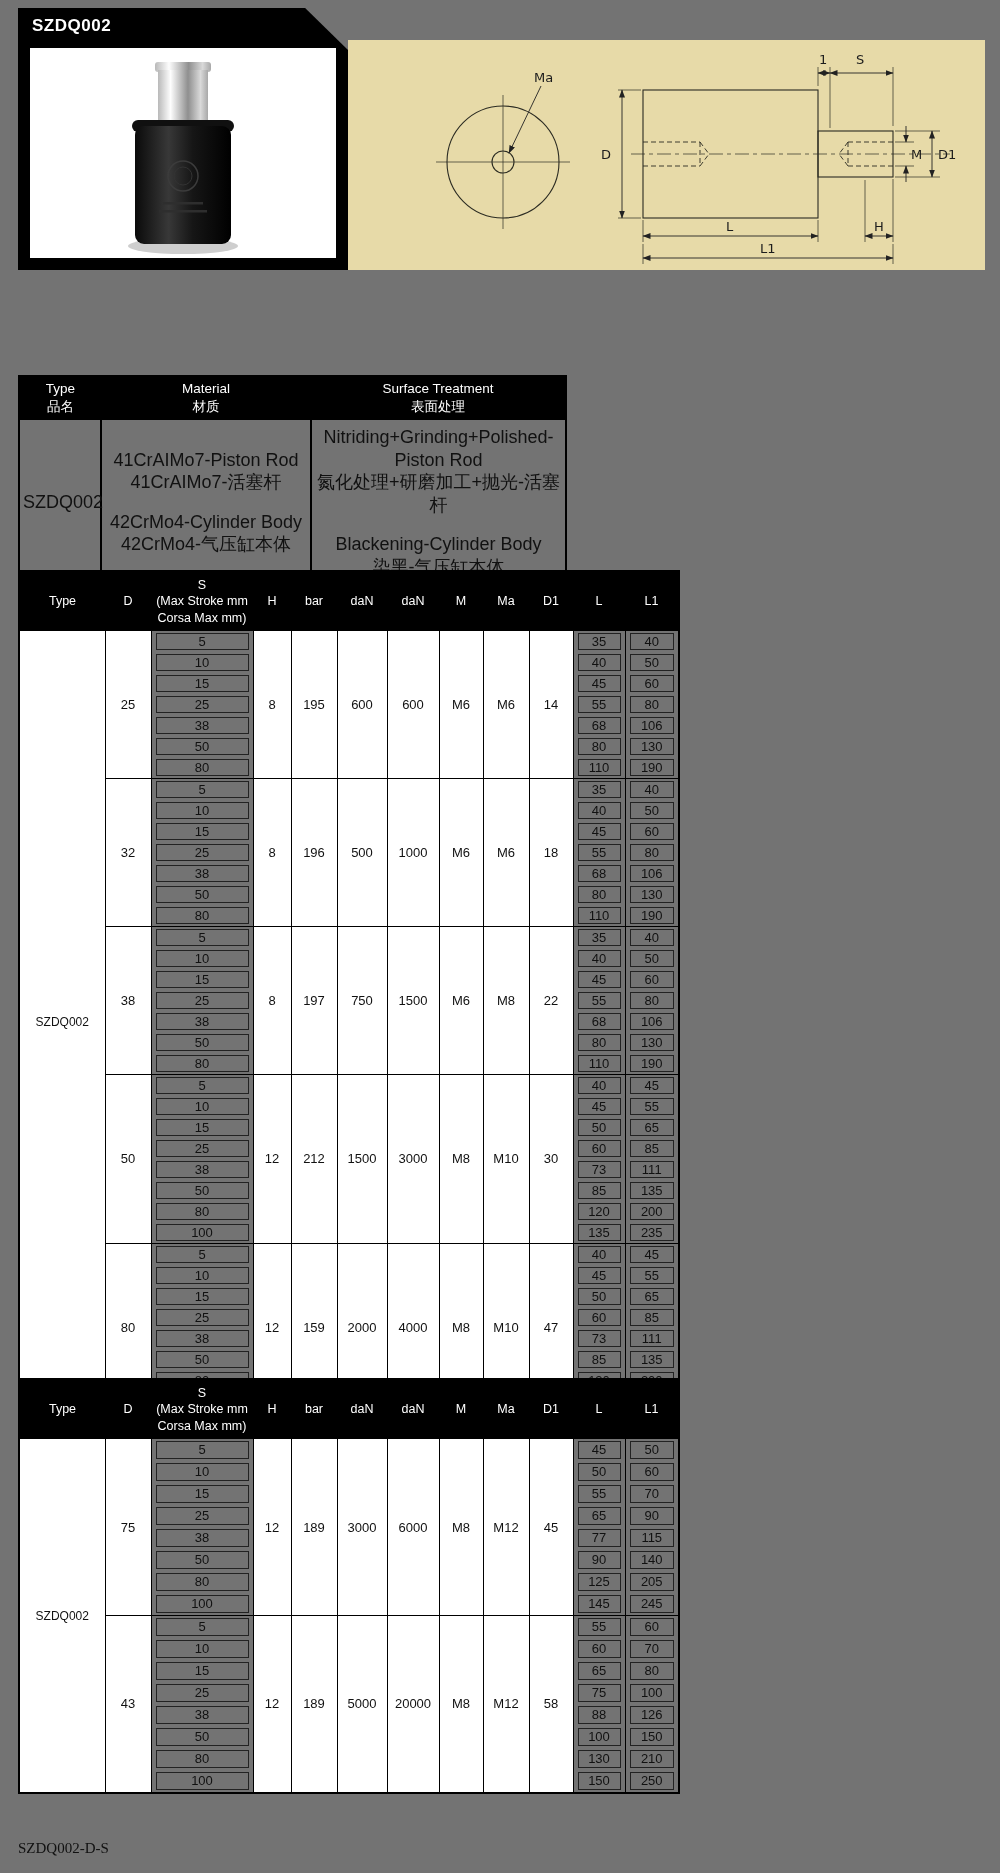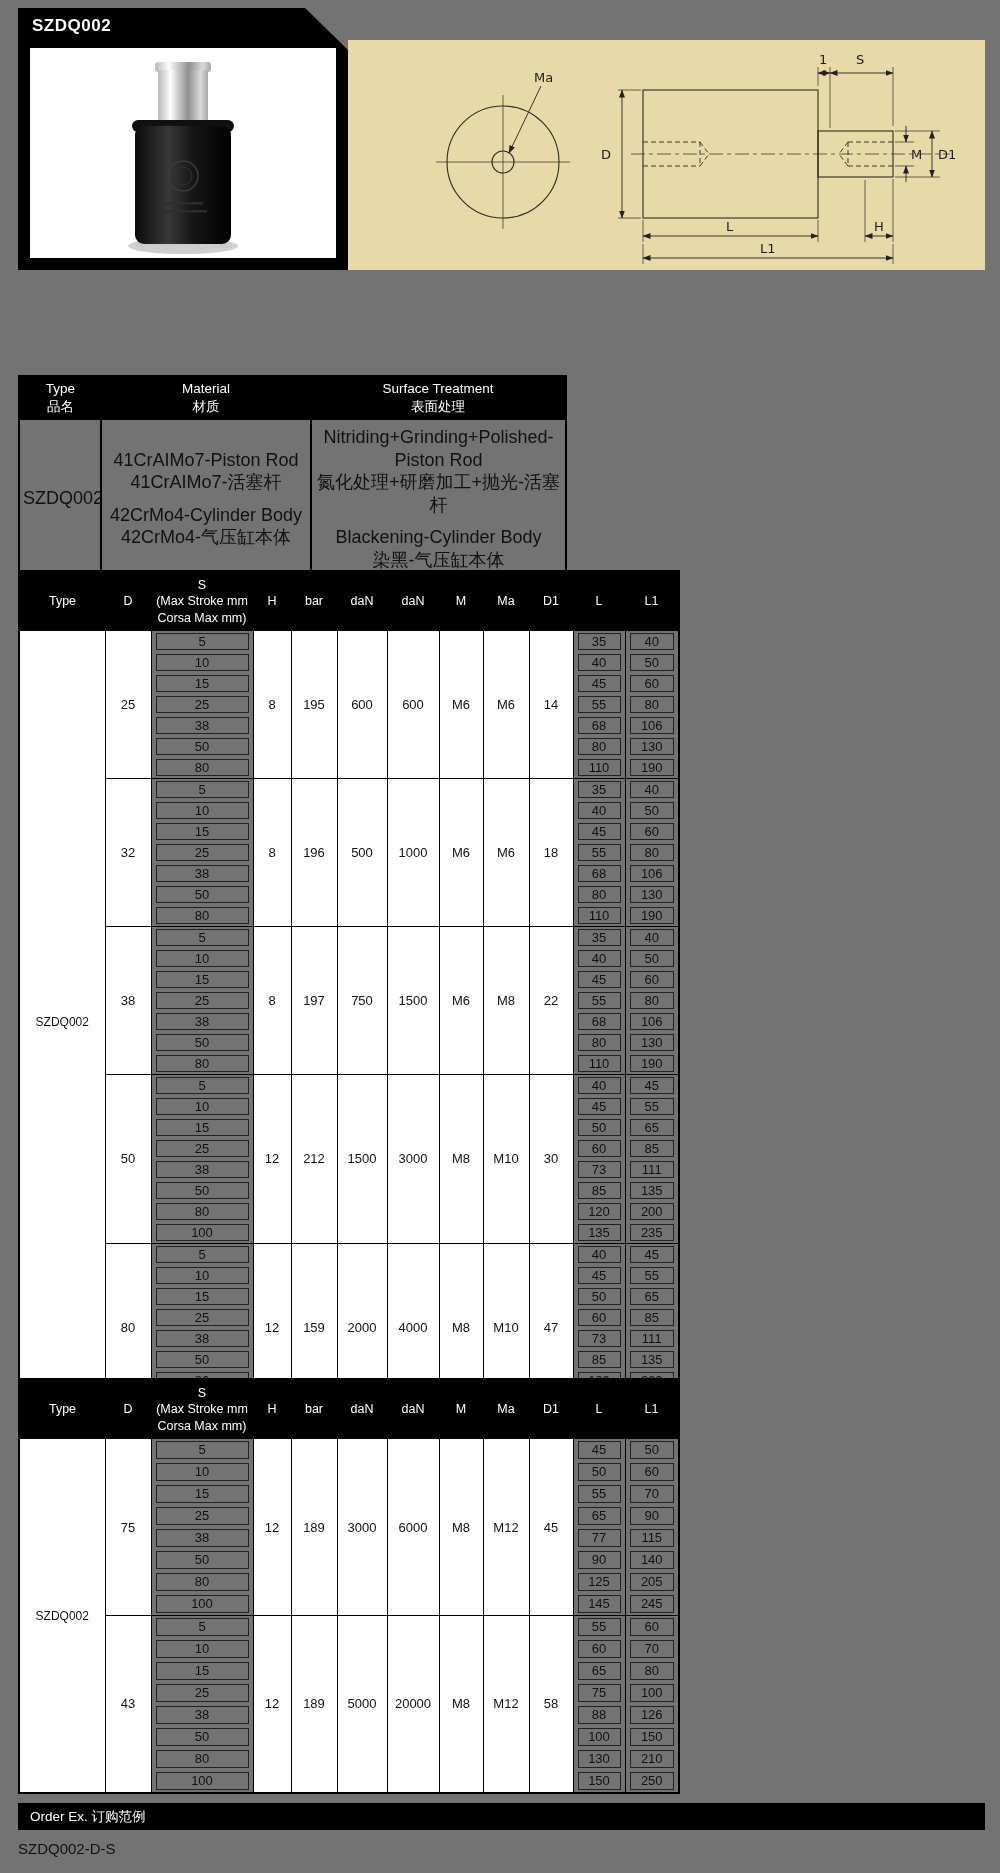--- a/index.html
+++ b/index.html
@@ -16,21 +16,21 @@
              display:flex;align-items:center;justify-content:center;z-index:2;}
   .drawing-box{position:absolute;left:330px;top:32px;width:637px;height:230px;}
 
   
   .material-table{position:absolute;left:18px;top:375px;width:547px;border-collapse:collapse;
                   table-layout:fixed;border:2px solid #000;text-align:center;}
   .material-table th{background:#000;color:#fff;font-weight:normal;font-size:13.5px;
                      line-height:1.3;padding:3px 2px;}
   .material-table td{border:2px solid #000;font-size:18px;padding:6px 3px;vertical-align:middle;}
   .mline{line-height:1.25;}
-  .mline.gap{margin-bottom:10px;}
+  .mline.gap{margin-bottom:17px;}
 
   
   .spec-mount{position:absolute;left:18px;}
   #spec1{top:570px;}
   #spec2{top:1378px;}
   .spec-table{border-collapse:collapse;table-layout:fixed;border:2px solid #000;
               text-align:center;font-size:13px;}
   .spec-table th{background:#000;color:#fff;font-weight:normal;font-size:12.5px;
                  line-height:1.3;padding:5px 1px;}
   .spec-table td{vertical-align:middle;}
@@ -38,21 +38,21 @@
   .cell-type{font-size:12px;}
   td.box-col{border-left:1px solid #000;border-right:1px solid #000;padding:1px 4px;height:19px;}
   .t2 td.box-col{height:20px;}
   td.box-col .vbox{border:1px solid #222;height:15px;line-height:15px;font-size:13px;}
   .t2 td.box-col .vbox{height:16px;line-height:16px;}
   tr.group-start td{border-top:1px solid #000;}
 
   
   .order-bar{position:absolute;left:18px;top:1803px;width:967px;height:27px;background:#000;
              color:#fff;font-size:13.5px;line-height:27px;padding-left:12px;box-sizing:border-box;}
-  .order-example{position:absolute;left:18px;top:1840px;font-size:15px;color:#111;}
+  .order-example{position:absolute;left:18px;top:1840px;font-size:15px;color:#111;font-family:Liberation Serif, serif;}
 
   svg text{font-family:"DejaVu Sans","Liberation Sans",sans-serif;}
 </style>
 </head>
 <body>
 
 <div class="page">
 
   <div class="hero">
     <div class="frame"></div>
@@ -925,16 +925,15 @@
               <div class="vbox">150</div>
             </td>
             <td class="box-col">
               <div class="vbox">250</div>
             </td>
           </tr>
         </tbody>
       </table>
     </div>
 
-  <div class="order-bar">Order Ex. 订购范例</div>
   <div class="order-example">SZDQ002-D-S</div>
 
 </div>
 
 </body></html>

